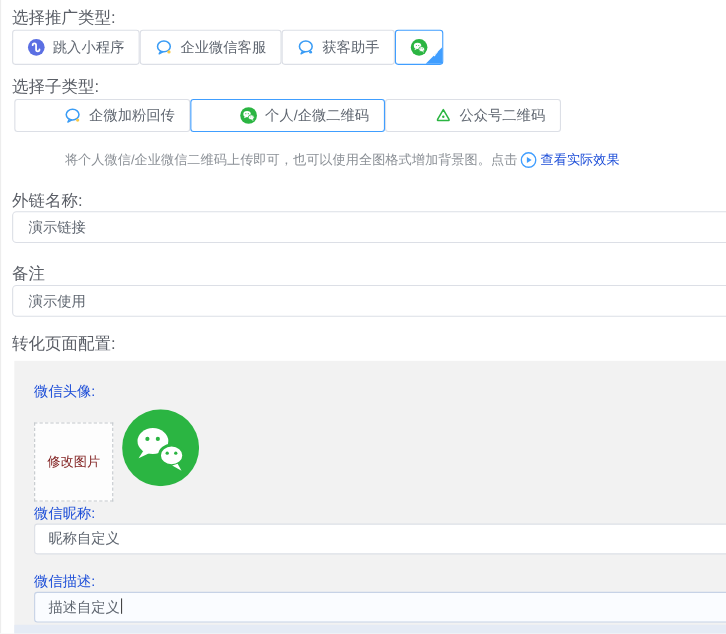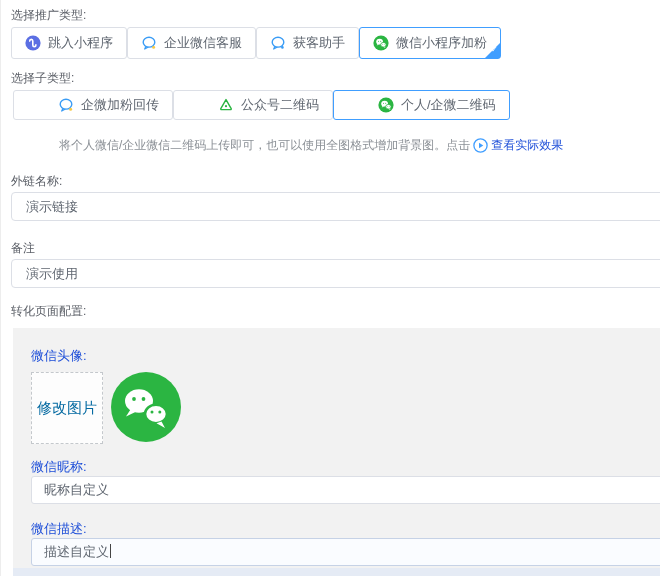--- a/index.html
+++ b/index.html
@@ -2,21 +2,21 @@
 <html><head>
 <meta charset="utf-8">
 <style>
   html,body{margin:0;padding:0;}
   body{
     width:660px;height:576px;overflow:hidden;background:#fff;
     font-family:"Liberation Sans","DejaVu Sans",sans-serif;
     color:#5f6670;
   }
   .stage{position:relative;width:660px;height:576px;border-left:1px solid #ededed;box-sizing:border-box;}
-  .sec-label{position:absolute;left:10px;font-size:12px;color:#5a5e66;white-space:nowrap;}
+  .sec-label{position:absolute;left:10px;font-size:15px;color:#5a5e66;white-space:nowrap;}
   .btn-row{position:absolute;left:10px;display:flex;}
   .opt-btn{
     position:relative;display:flex;align-items:center;gap:7px;
     height:32px;padding:0 13px;background:#fff;
     border:1px solid #dcdfe6;border-radius:3px;
     font-size:13px;color:#5f6670;cursor:pointer;box-sizing:border-box;white-space:nowrap;
   }
   .btn-row.small .opt-btn{height:30px;padding-left:44px;}
   .opt-btn.selected{border-color:#409eff;}
   .corner-check{
@@ -32,24 +32,24 @@
     position:absolute;left:10px;width:700px;height:29px;box-sizing:border-box;
     background:#fff;border:1px solid #dcdfe6;border-radius:4px;
     font-size:13px;color:#5f6670;line-height:27px;padding-left:14px;white-space:nowrap;
   }
   .panel{
     position:absolute;left:12px;top:328px;width:700px;height:300px;
     background:#f2f2f2;box-sizing:border-box;
   }
   .panel .p-label{position:absolute;left:18px;font-size:13px;color:#1d4ed8;}
   .upload-box{
-    position:absolute;left:18px;top:44px;width:72px;height:72px;box-sizing:border-box;
+    position:absolute;left:18px;top:56px;width:72px;height:72px;box-sizing:border-box;
     border:1px dashed #c4c8cc;background:#fdfdfd;
     display:flex;align-items:center;justify-content:center;
-    font-size:15px;color:#0369a1;cursor:pointer;
+    font-size:12px;color:#7f1d1d;cursor:pointer;
   }
   .wechat-logo{position:absolute;left:98px;top:44px;width:70px;height:70px;}
   .panel-input{
     position:absolute;left:18px;width:680px;height:28px;box-sizing:border-box;
     background:#fff;border:1px solid #dcdfe6;border-radius:3px;
     font-size:13px;color:#5f6670;line-height:26px;padding-left:12px;white-space:nowrap;
   }
   .panel-input.focused{background:#fafcff;border-color:#c6d2e6;}
   .caret{display:inline-block;width:1px;height:14px;background:#444;vertical-align:-2px;margin-left:1px;}
   .blue-strip{position:absolute;left:0;top:240px;width:700px;height:60px;background:#e5ebf5;}
@@ -91,57 +91,56 @@
         <circle cx="8" cy="8" r="7.6" fill="#2bb542"></circle>
         <ellipse cx="6.6" cy="6.7" rx="3.4" ry="2.9" fill="#fff"></ellipse>
         <path d="M4.6 8.9 L3.7 10.6 L6 9.5 Z" fill="#fff"></path>
         <ellipse cx="10.4" cy="9.7" rx="2.7" ry="2.3" fill="#fff" stroke="#2bb542" stroke-width="0.8"></ellipse>
         <path d="M11.8 11.5 L12.5 13 L10.5 11.9 Z" fill="#fff"></path>
         <circle cx="5.5" cy="6.3" r="0.5" fill="#2bb542"></circle>
           <circle cx="7.7" cy="6.3" r="0.5" fill="#2bb542"></circle>
         <circle cx="9.6" cy="9.3" r="0.4" fill="#2bb542"></circle>
           <circle cx="11.2" cy="9.3" r="0.4" fill="#2bb542"></circle>
       </svg>
-      <span>微信小程序加粉</span>
       <i class="corner-check">
           <span>✓</span>
         </i>
     </div>
   </div>
 
   <div class="sec-label" style="top:70px">选择子类型:</div>
   <div class="btn-row small" style="top:90px;left:12px">
     <div class="opt-btn">
       <svg class="icon16" viewBox="0 0 16 16">
         <ellipse cx="8" cy="7.2" rx="5.8" ry="4.9" fill="none" stroke="#3a9cf5" stroke-width="1.4"></ellipse>
         <path d="M5 11.4 L3.7 14 L7.4 12" fill="none" stroke="#3a9cf5" stroke-width="1.3" stroke-linejoin="round"></path>
         <circle cx="12.6" cy="12.2" r="1.5" fill="#f7c948"></circle>
       </svg>
       <span>企微加粉回传</span>
     </div>
-    <div class="opt-btn">
-      <svg class="icon16" viewBox="0 0 16 16">
-        <path d="M8 2.6 L13.2 11.6 Q13.6 12.6 12.4 12.6 L3.6 12.6 Q2.4 12.6 2.8 11.6 Z" fill="none" stroke="#2bb542" stroke-width="1.4" stroke-linejoin="round"></path>
-        <circle cx="8" cy="9.2" r="1.1" fill="#2bb542"></circle>
-      </svg>
-      <span>公众号二维码</span>
-    </div>
     <div class="opt-btn selected">
       <svg class="icon16" viewBox="0 0 16 16">
         <circle cx="8" cy="8" r="7.6" fill="#2bb542"></circle>
         <ellipse cx="6.6" cy="6.7" rx="3.4" ry="2.9" fill="#fff"></ellipse>
         <path d="M4.6 8.9 L3.7 10.6 L6 9.5 Z" fill="#fff"></path>
         <ellipse cx="10.4" cy="9.7" rx="2.7" ry="2.3" fill="#fff" stroke="#2bb542" stroke-width="0.8"></ellipse>
         <path d="M11.8 11.5 L12.5 13 L10.5 11.9 Z" fill="#fff"></path>
         <circle cx="5.5" cy="6.3" r="0.5" fill="#2bb542"></circle>
           <circle cx="7.7" cy="6.3" r="0.5" fill="#2bb542"></circle>
         <circle cx="9.6" cy="9.3" r="0.4" fill="#2bb542"></circle>
           <circle cx="11.2" cy="9.3" r="0.4" fill="#2bb542"></circle>
       </svg>
       <span>个人/企微二维码</span>
+    </div>
+    <div class="opt-btn">
+      <svg class="icon16" viewBox="0 0 16 16">
+        <path d="M8 2.6 L13.2 11.6 Q13.6 12.6 12.4 12.6 L3.6 12.6 Q2.4 12.6 2.8 11.6 Z" fill="none" stroke="#2bb542" stroke-width="1.4" stroke-linejoin="round"></path>
+        <circle cx="8" cy="9.2" r="1.1" fill="#2bb542"></circle>
+      </svg>
+      <span>公众号二维码</span>
     </div>
   </div>
 
   <div class="hint" style="top:137px">
     <span>将个人微信/企业微信二维码上传即可，也可以使用全图格式增加背景图。点击</span>
     <svg class="icon14" viewBox="0 0 15 15">
       <circle cx="7.5" cy="7.5" r="6.6" fill="none" stroke="#409eff" stroke-width="1.3"></circle>
       <path d="M6 4.8 L10.3 7.5 L6 10.2 Z" fill="#409eff"></path>
     </svg>
     <span class="link">查看实际效果</span>

